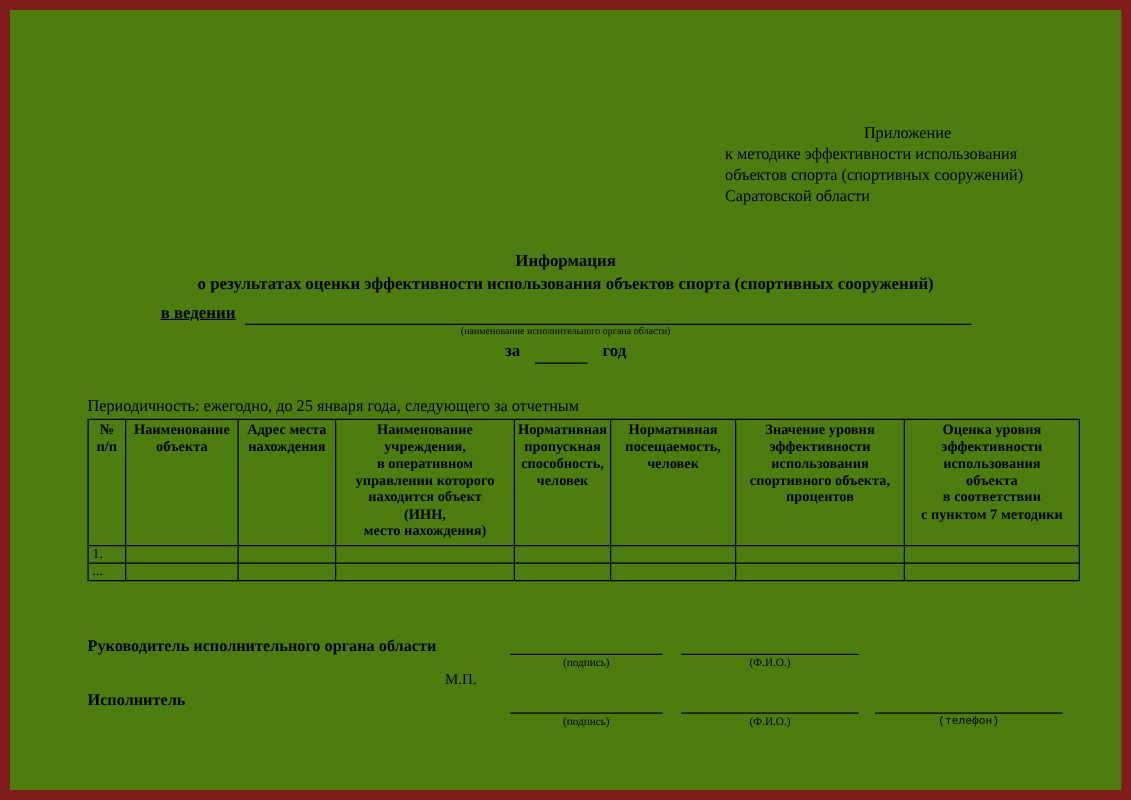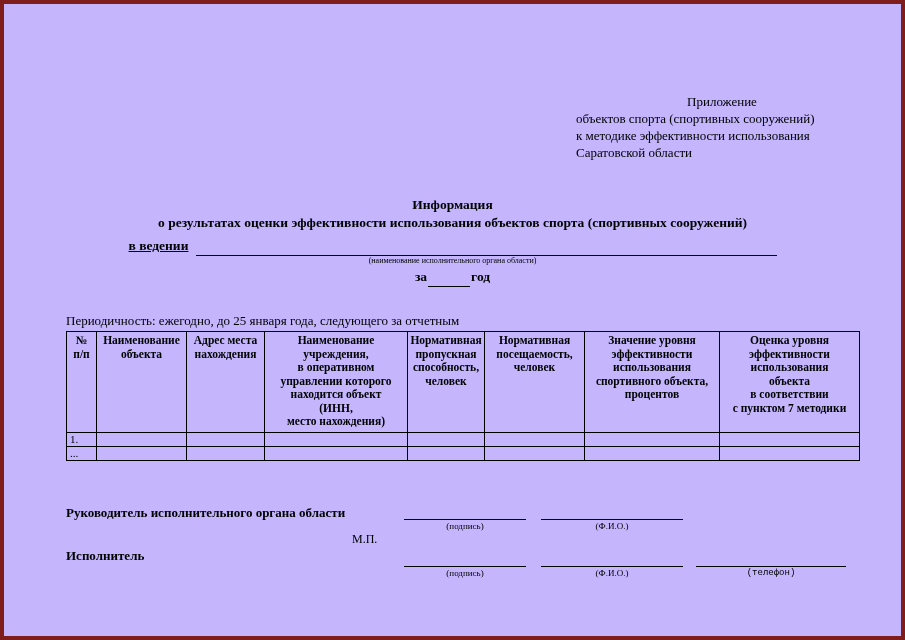--- a/index.html
+++ b/index.html
@@ -1,22 +1,22 @@
 <!DOCTYPE html>
 <html><head>
 <meta charset="utf-8">
 <style>
   html, body { margin: 0; padding: 0; background: #e8e8e8; }
   .page {
     position: relative;
     width: 905px;
     height: 640px;
     box-sizing: border-box;
-    border: 4px solid #7f1d1d;
-    background: #c4b5fd;
+    border: 8px solid #7f1d1d;
+    background: #4d7c0f;
     color: #000;
     font-family: "Liberation Serif", serif;
     overflow: hidden;
     margin: 0 auto;
   }
 
   
   .appendix {
     position: absolute;
     top: 90px;
@@ -59,21 +59,21 @@
     font-weight: normal;
     font-size: 8px;
     text-align: center;
     line-height: 1.1;
   }
   .year-line {
     margin-top: 3px;
     display: flex;
     justify-content: center;
     align-items: flex-end;
-    gap: 1px;
+    gap: 12px;
   }
   .year-underline {
     width: 42px;
     border-bottom: 1px solid #000;
     height: 14px;
   }
 
   
   .periodicity {
     position: absolute;
@@ -149,22 +149,22 @@
   .line-2c { left: 692px; top: 562px; width: 150px; }
   .cap-2c  { left: 692px; top: 565px; width: 150px; font-family: Liberation Mono, monospace; }
 </style>
 </head>
 <body>
 
 <div class="page">
 
   <div class="appendix">
     <div class="first-line">Приложение</div>
+    <div>к методике эффективности использования</div>
     <div>объектов спорта (спортивных сооружений)</div>
-    <div>к методике эффективности использования</div>
     <div>Саратовской области</div>
   </div>
 
   <div class="title-block">
     <div>Информация</div>
     <div>о результатах оценки эффективности использования объектов спорта (спортивных сооружений)</div>
     <div class="dept-line">
       <span class="dept-label">в ведении</span>
       <span class="u-fill"></span>
     </div>

